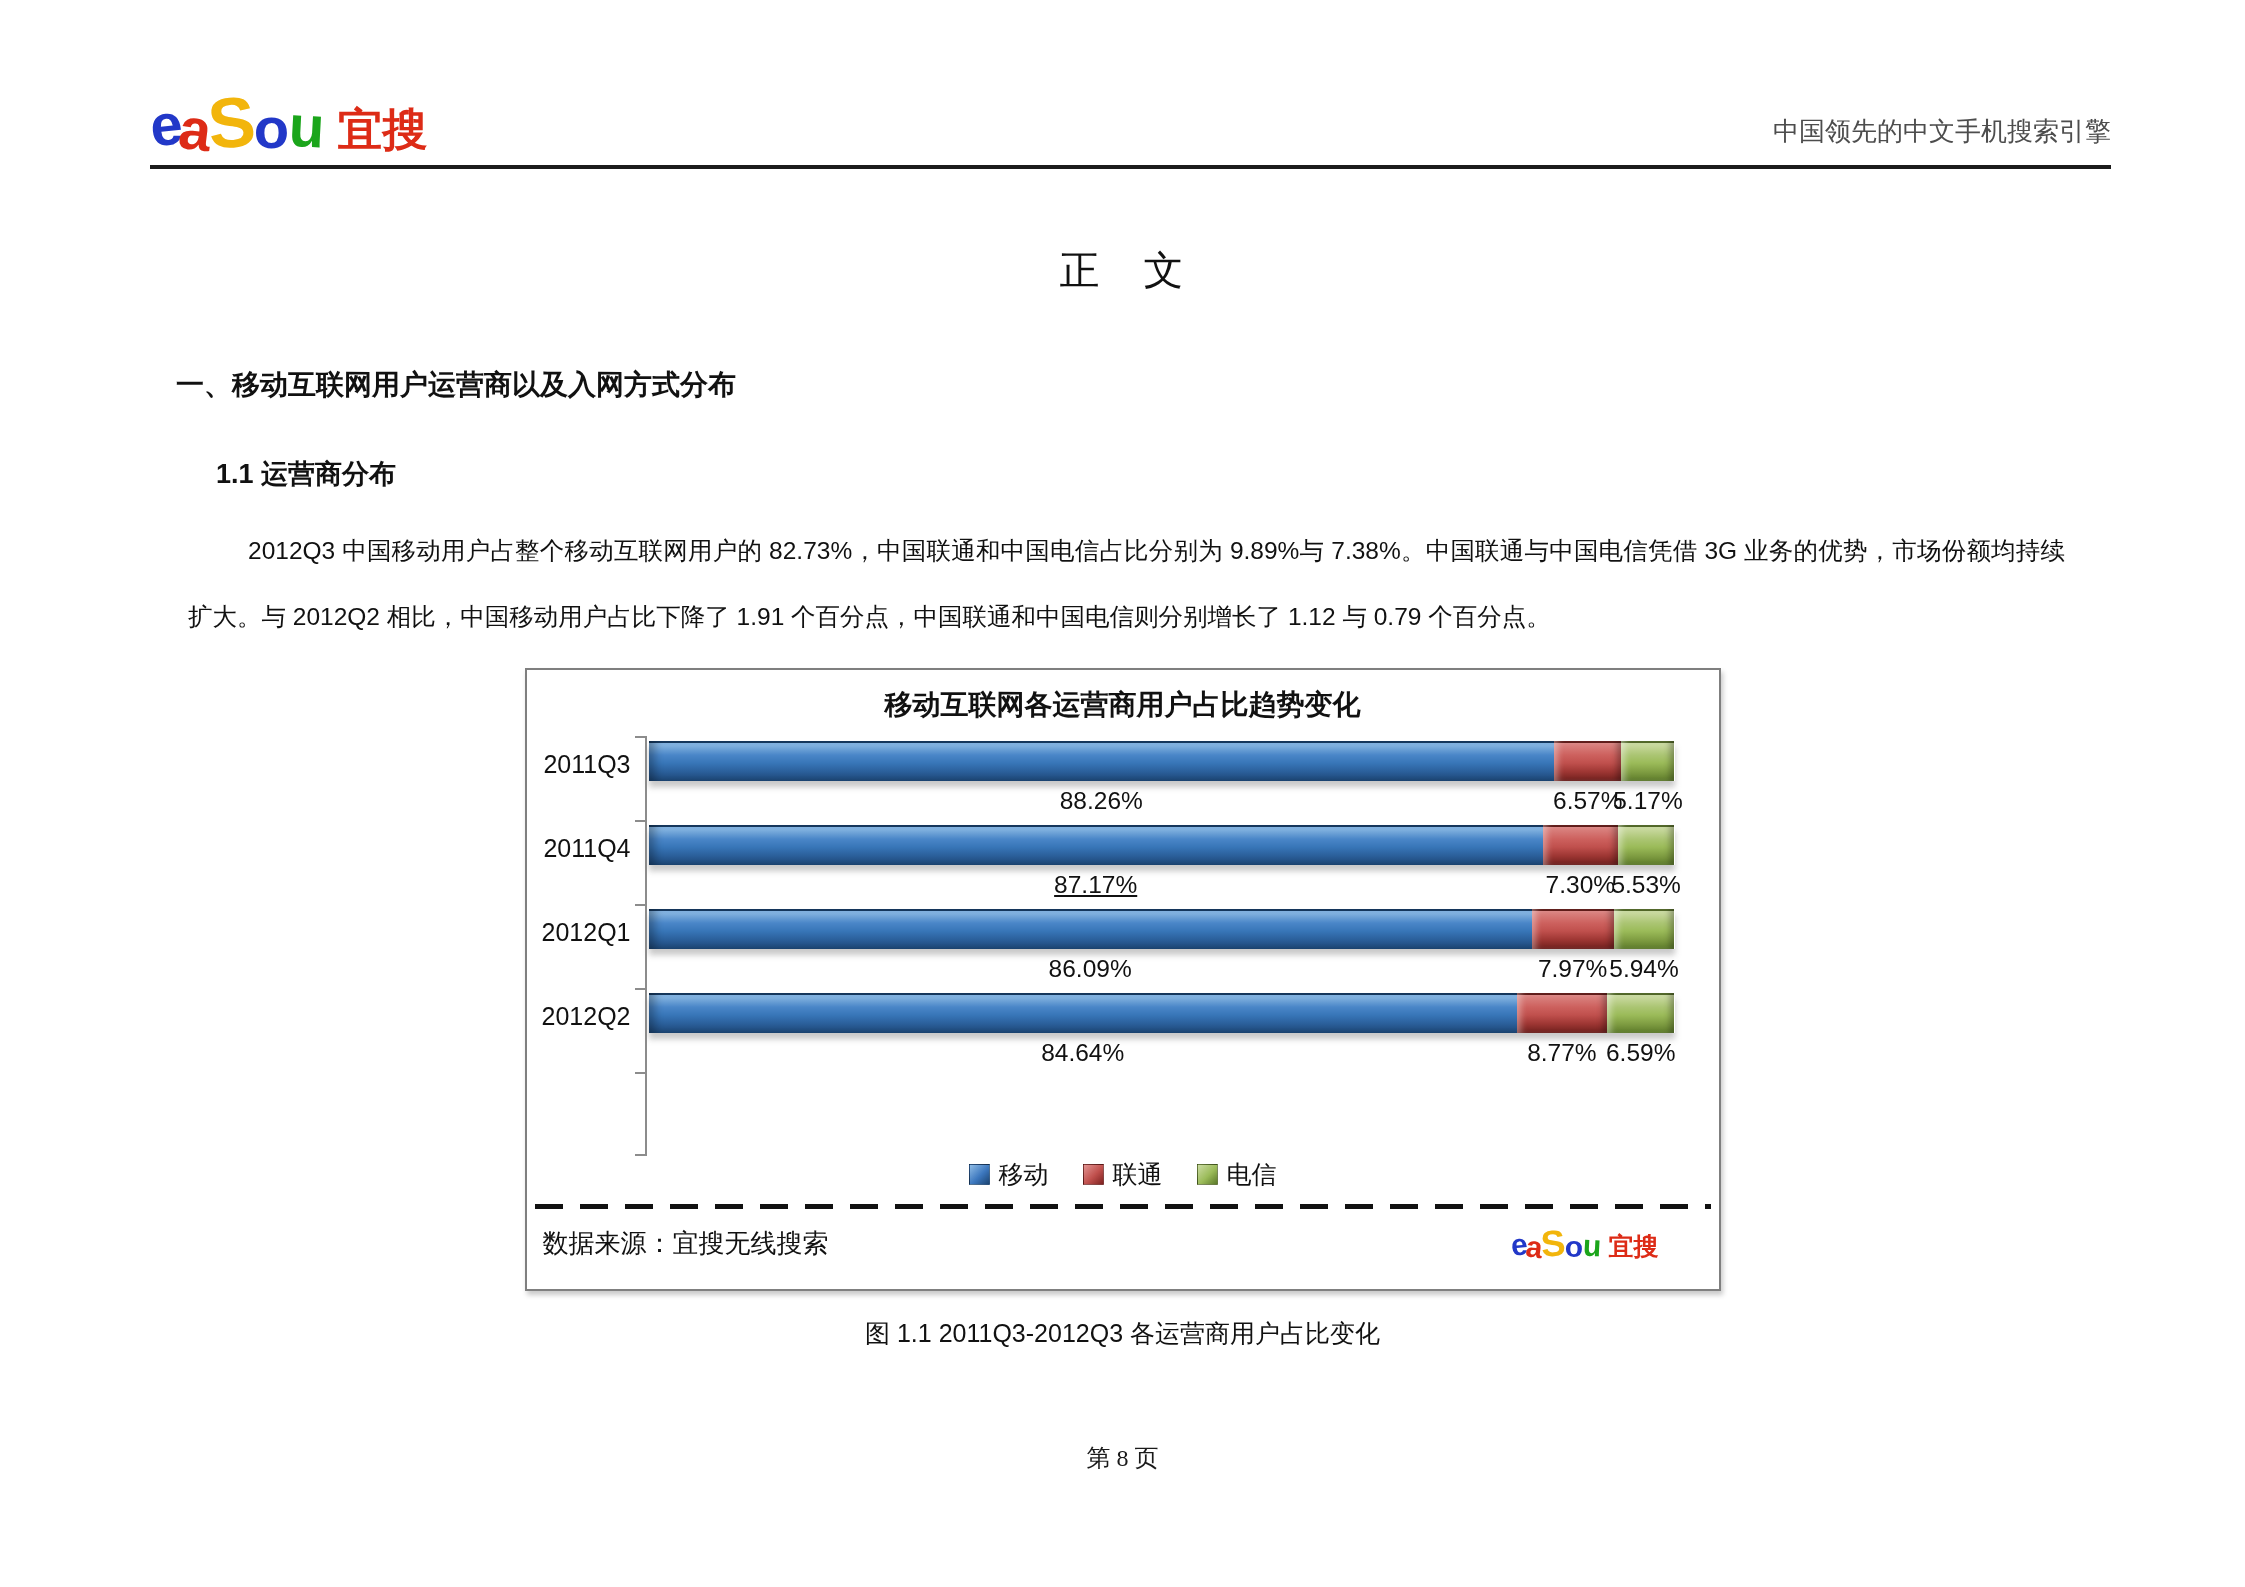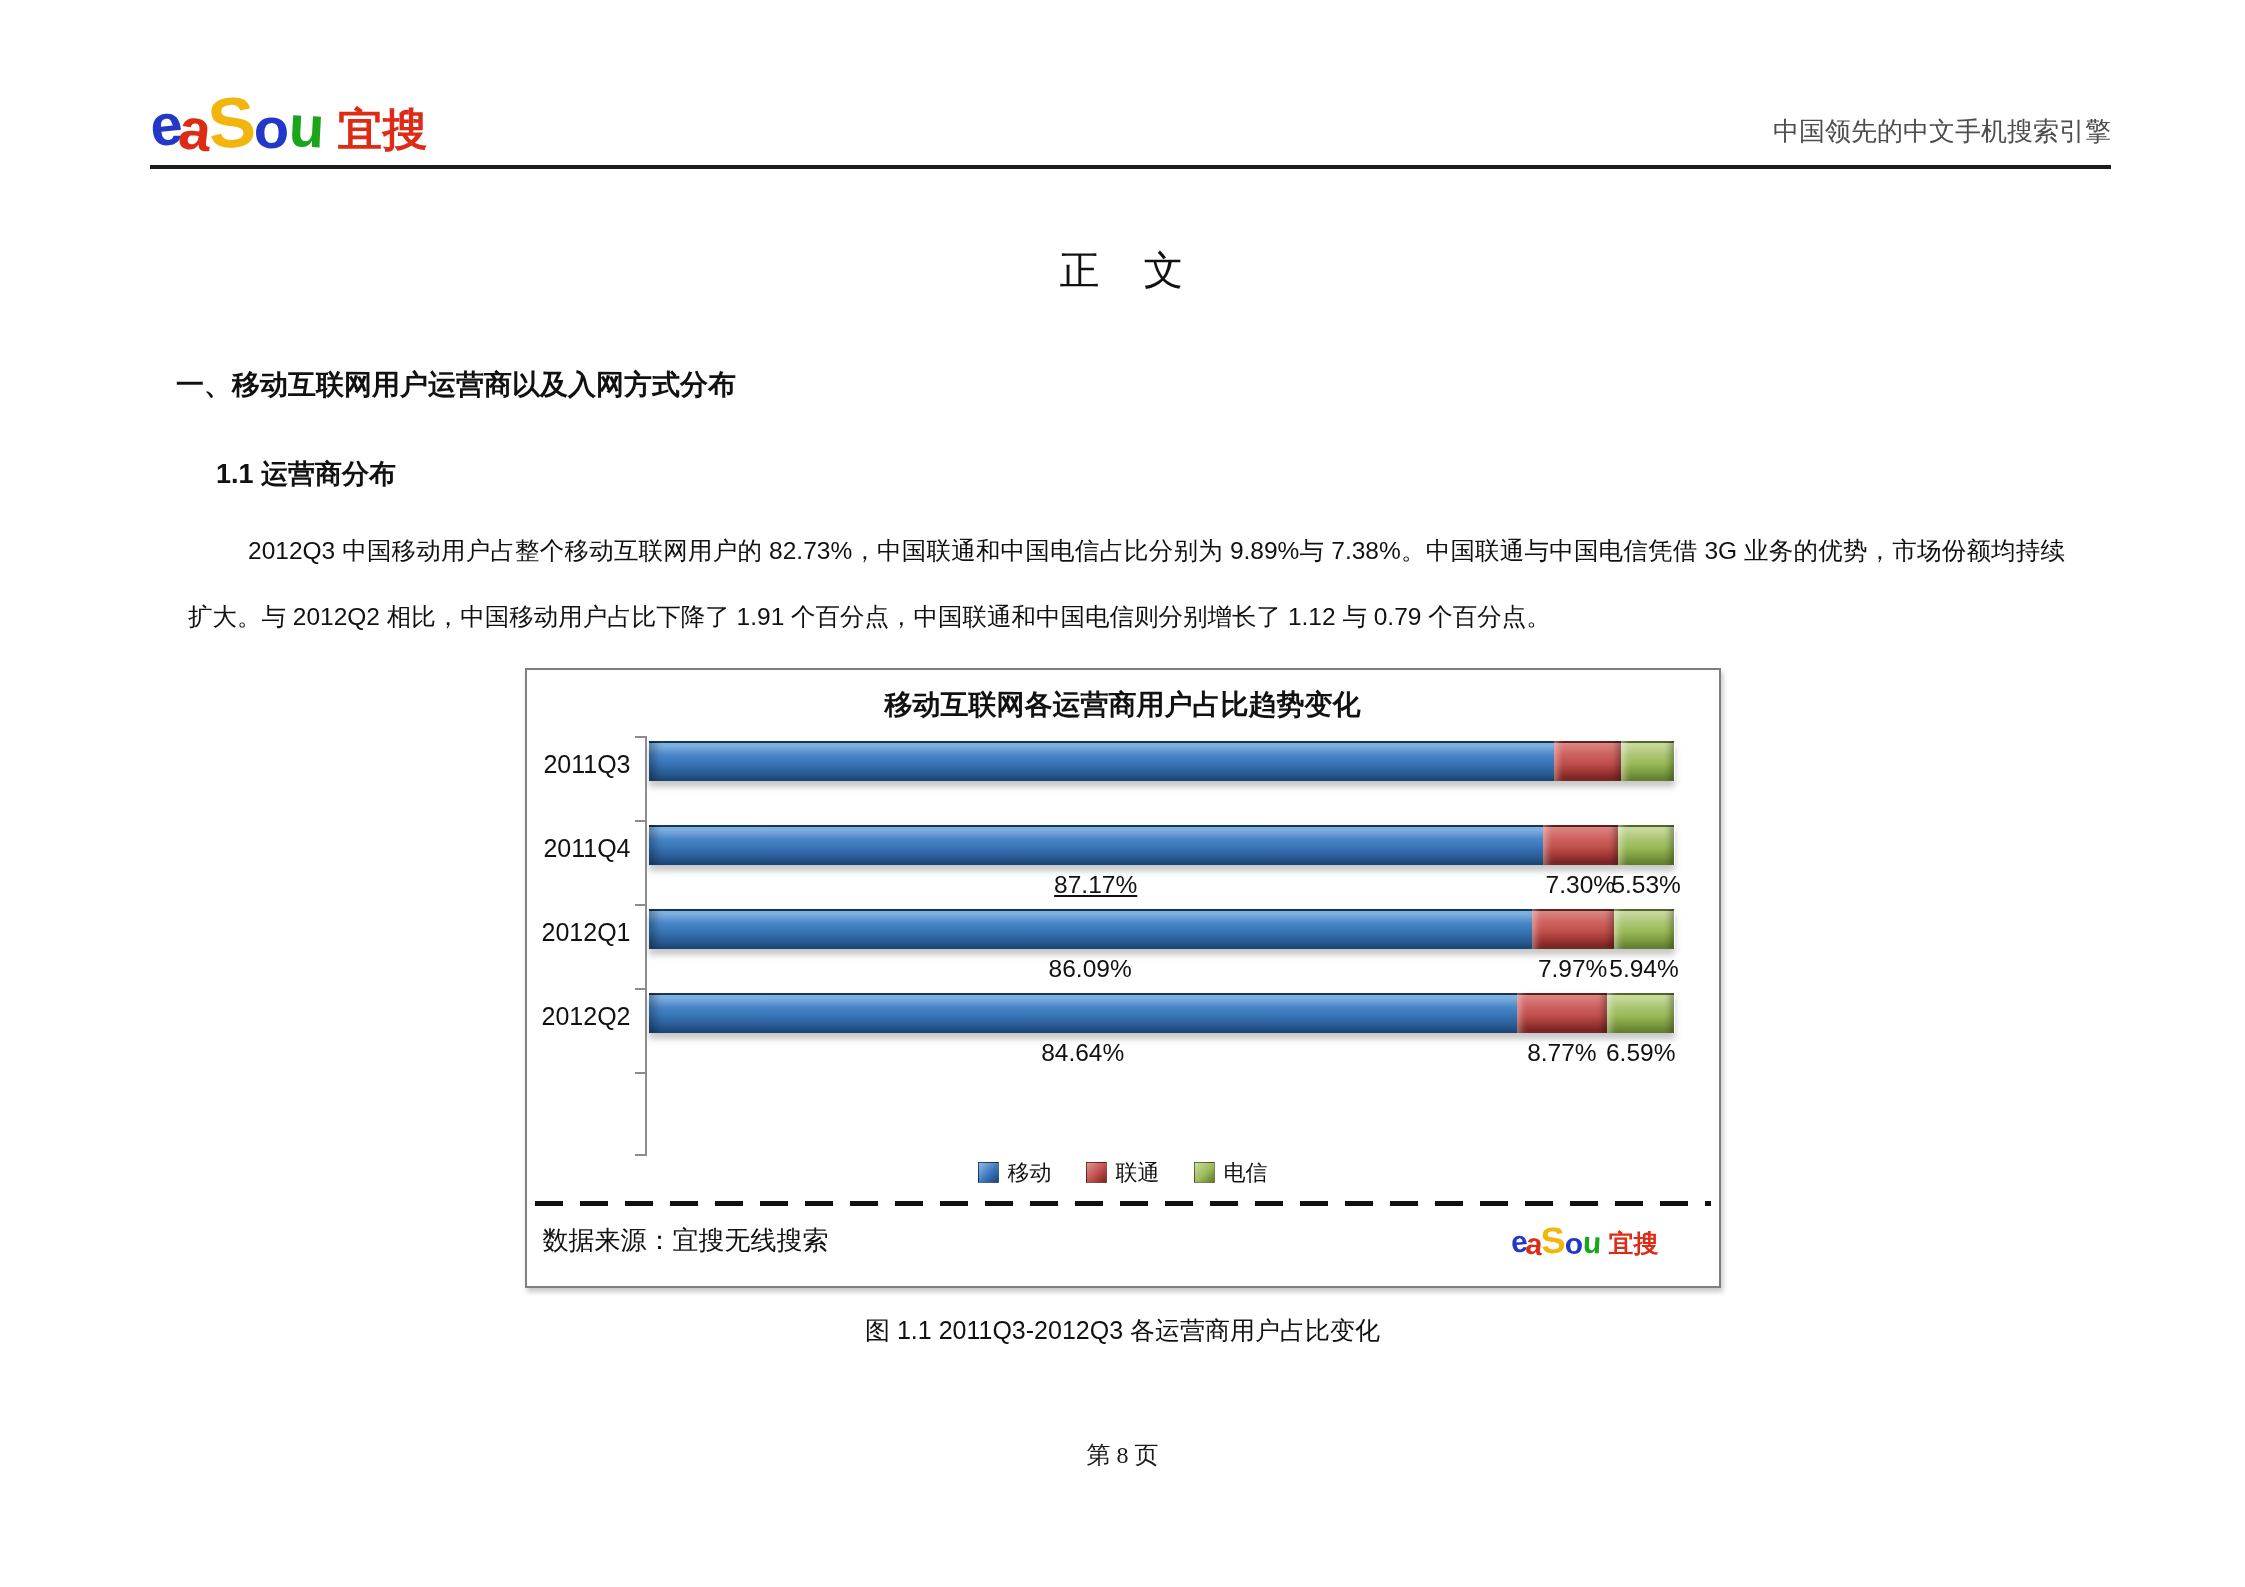--- a/index.html
+++ b/index.html
@@ -75,21 +75,21 @@
     background: linear-gradient(180deg,#4E6522 0px,#4E6522 2px,#CCDCA4 2px,#C6D79B 12%,#ABC573 35%,#9BBB59 55%,#7E9C41 78%,#5C7A2A 100%);
     box-shadow: inset 7px 0 6px -3px rgba(255,255,255,0.4), inset -7px 0 6px -3px rgba(0,0,0,0.3);
   }
   .pct-line { position: relative; height: 34px; }
   .pct-line span {
     position: absolute; top: 6px; transform: translateX(-50%);
     font-size: 24.5px; white-space: nowrap; color: #111;
   }
 
   .chart-legend { display: flex; justify-content: center; align-items: center; gap: 34px; margin-top: 2px; }
-  .legend-item { display: flex; align-items: center; gap: 9px; font-size: 22px; justify-content: center; }
+  .legend-item { display: flex; align-items: center; gap: 9px; font-size: 25px; justify-content: center; }
   .legend-swatch { width: 21px; height: 21px; border: 1px solid rgba(0,0,0,0.35); }
   .sw0 { background: linear-gradient(135deg,#8FBCE6,#3C77BE 55%,#1C4573); }
   .sw1 { background: linear-gradient(135deg,#E29492,#C0504D 55%,#7E2220); }
   .sw2 { background: linear-gradient(135deg,#CCDCA4,#9BBB59 55%,#5C7A2A); }
 
   .chart-divider {
     height: 5px; margin: 13px 8px 0 8px;
     background: repeating-linear-gradient(90deg,#111 0 28px,transparent 28px 45px);
   }
   .chart-footer { display: flex; justify-content: space-between; align-items: center; padding: 16px 60px 18px 16px; }
@@ -129,20 +129,25 @@
     <div class="chart-area" id="chart-area">
       <div class="chart-axis"></div>
     <div class="chart-row">
           <div class="cat-label">2011Q3</div>
           <div class="row-plot">
             <div class="bar">
               <div class="seg seg0" style="width: 88.26%;"></div>
               <div class="seg seg1" style="width: 6.57%;"></div>
               <div class="seg seg2" style="width: 5.17%;"></div>
             </div>
+            <div class="pct-line">
+              <span style="left: 44.13%;">88.26%</span>
+              <span style="left: 91.545%;">6.57%</span>
+              <span style="left: 97.415%;">5.17%</span>
+            </div>
           </div>
         </div>
         <div class="chart-row">
           <div class="cat-label">2011Q4</div>
           <div class="row-plot">
             <div class="bar">
               <div class="seg seg0" style="width: 87.17%;"></div>
               <div class="seg seg1" style="width: 7.3%;"></div>
               <div class="seg seg2" style="width: 5.53%;"></div>
             </div>

